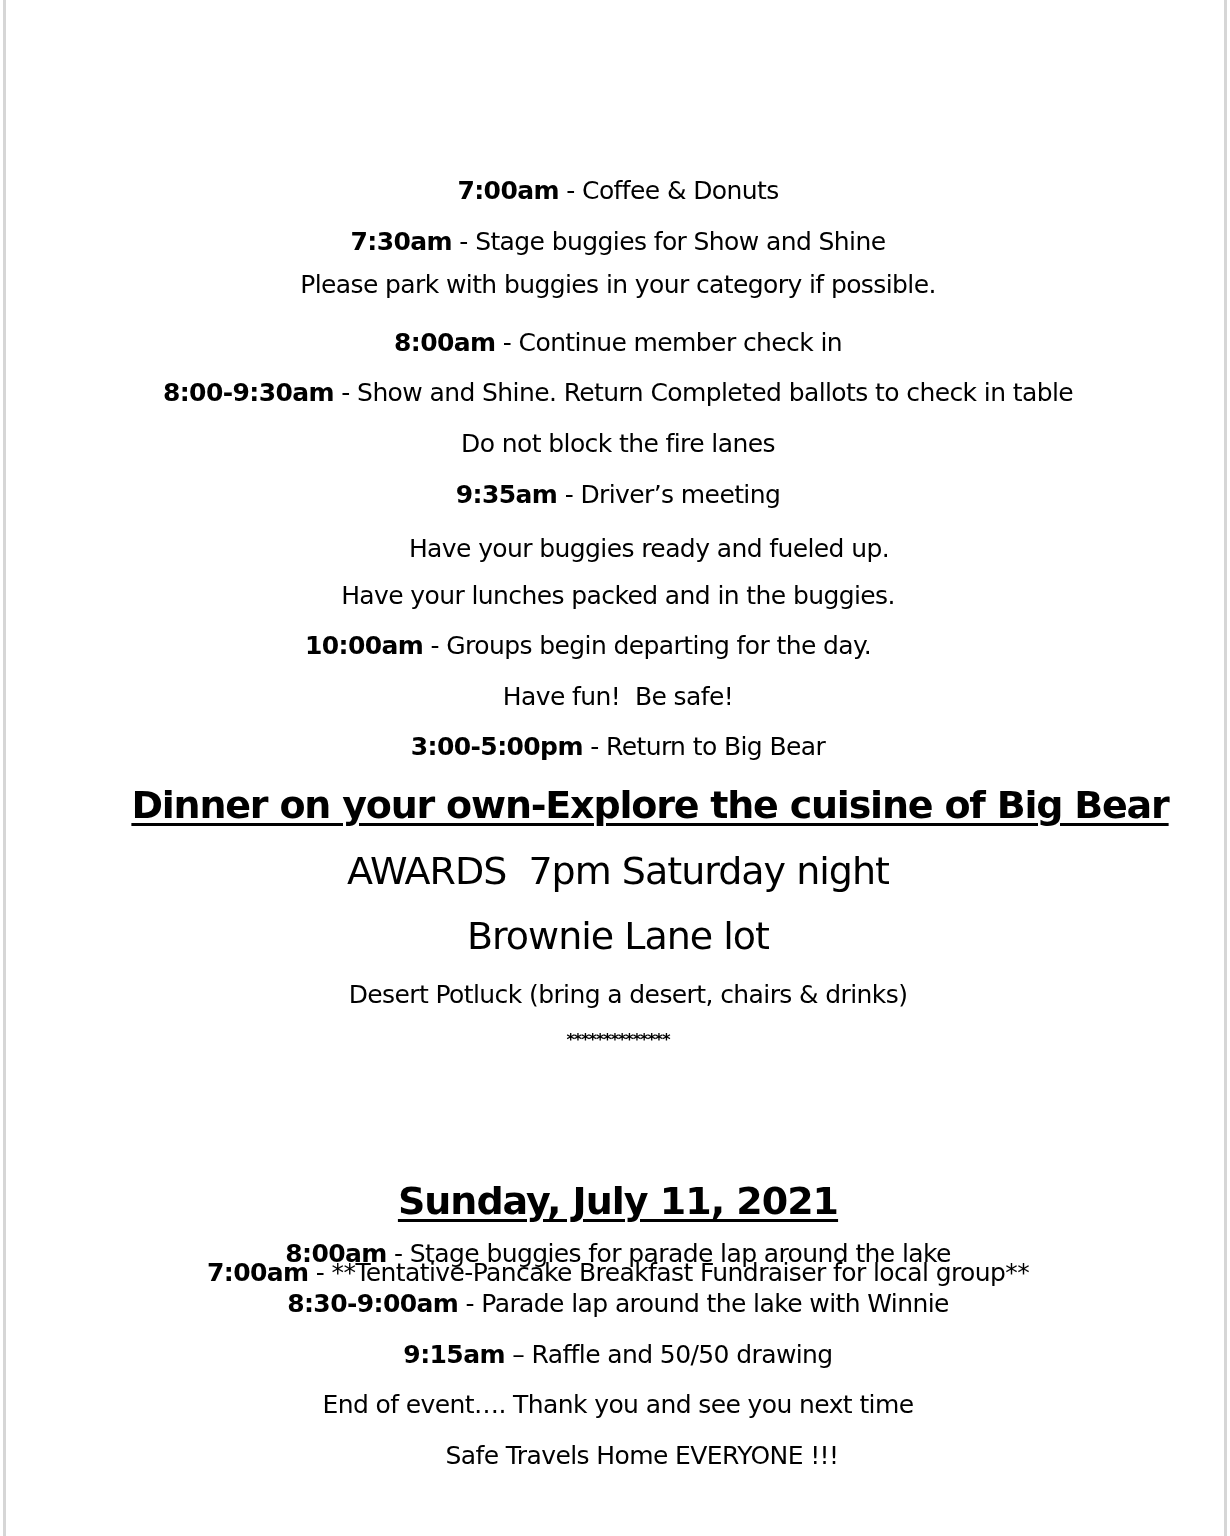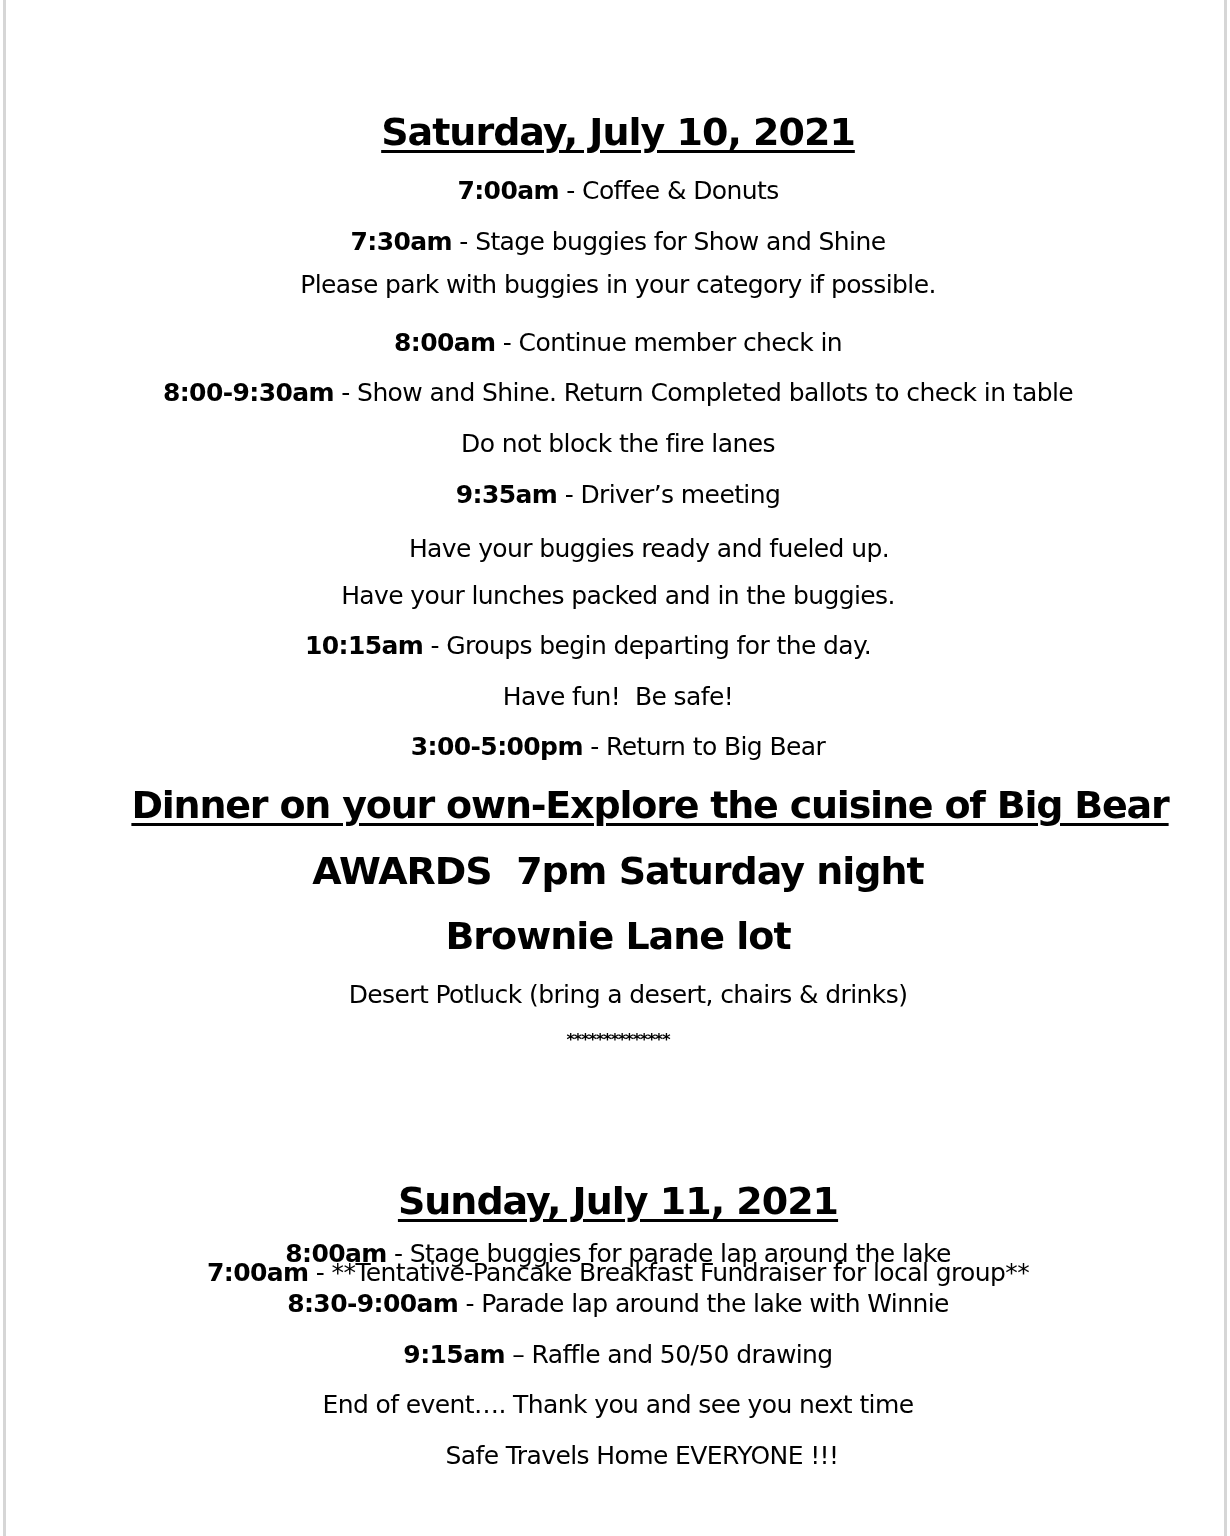--- a/index.html
+++ b/index.html
@@ -53,55 +53,54 @@
       font-size: 38px;
       font-weight: bold;
       text-decoration: underline;
       text-decoration-thickness: 3px;
       text-underline-offset: 5px;
       letter-spacing: -1.2px;
       padding-left: 32px;
     }
     .big-heading {
       font-size: 38px;
-      font-weight: bold;
+      font-weight: normal;
       letter-spacing: -1px;
     }
     .stars {
       font-size: 16px;
       font-weight: bold;
       letter-spacing: -1px;
     }
   </style>
 </head>
 <body>
 
 <div class="page">
 
-  <div class="line day-heading" style="top:113px;">Saturday, July 10, 2021</div>
 
   <div class="line body-line" style="top:178px;"><span class="time">7:00am</span><span> - </span><span>Coffee &amp; Donuts</span></div>
 
   <div class="line body-line" style="top:229px;"><span class="time">7:30am</span><span> - </span><span>Stage buggies for Show and Shine</span></div>
 
   <div class="line body-line" style="top:272px;"><span>Please park with buggies in your category if possible.</span></div>
 
   <div class="line body-line" style="top:330px;"><span class="time">8:00am</span><span> - </span><span>Continue member check in</span></div>
 
   <div class="line body-line" style="top:380px;"><span class="time">8:00-9:30am</span><span> - </span><span>Show and Shine. Return Completed ballots to check in table</span></div>
 
   <div class="line body-line" style="top:431px;"><span>Do not block the fire lanes</span></div>
 
   <div class="line body-line" style="top:482px;"><span class="time">9:35am</span><span> - </span><span>Driver’s meeting</span></div>
 
   <div class="line body-line" style="top:536px;padding-left:31px;"><span>Have your buggies ready and fueled up.</span></div>
 
   <div class="line body-line" style="top:583px;"><span>Have your lunches packed and in the buggies.</span></div>
 
-  <div class="line body-line" style="top:633px; left:-30px;"><span class="time">10:15am</span><span> - </span><span>Groups begin departing for the day.</span></div>
+  <div class="line body-line" style="top:633px; left:-30px;"><span class="time">10:00am</span><span> - </span><span>Groups begin departing for the day.</span></div>
 
   <div class="line body-line" style="top:684px;"><span>Have fun!  Be safe!</span></div>
 
   <div class="line body-line" style="top:734px;"><span class="time">3:00-5:00pm</span><span> - </span><span>Return to Big Bear</span></div>
 
   <div class="line big-heading-underline" style="top:786px;">Dinner on your own-Explore the cuisine of Big Bear</div>
 
   <div class="line big-heading" style="top:852px;">AWARDS  7pm Saturday night</div>
 
   <div class="line big-heading" style="top:917px;">Brownie Lane lot</div>

